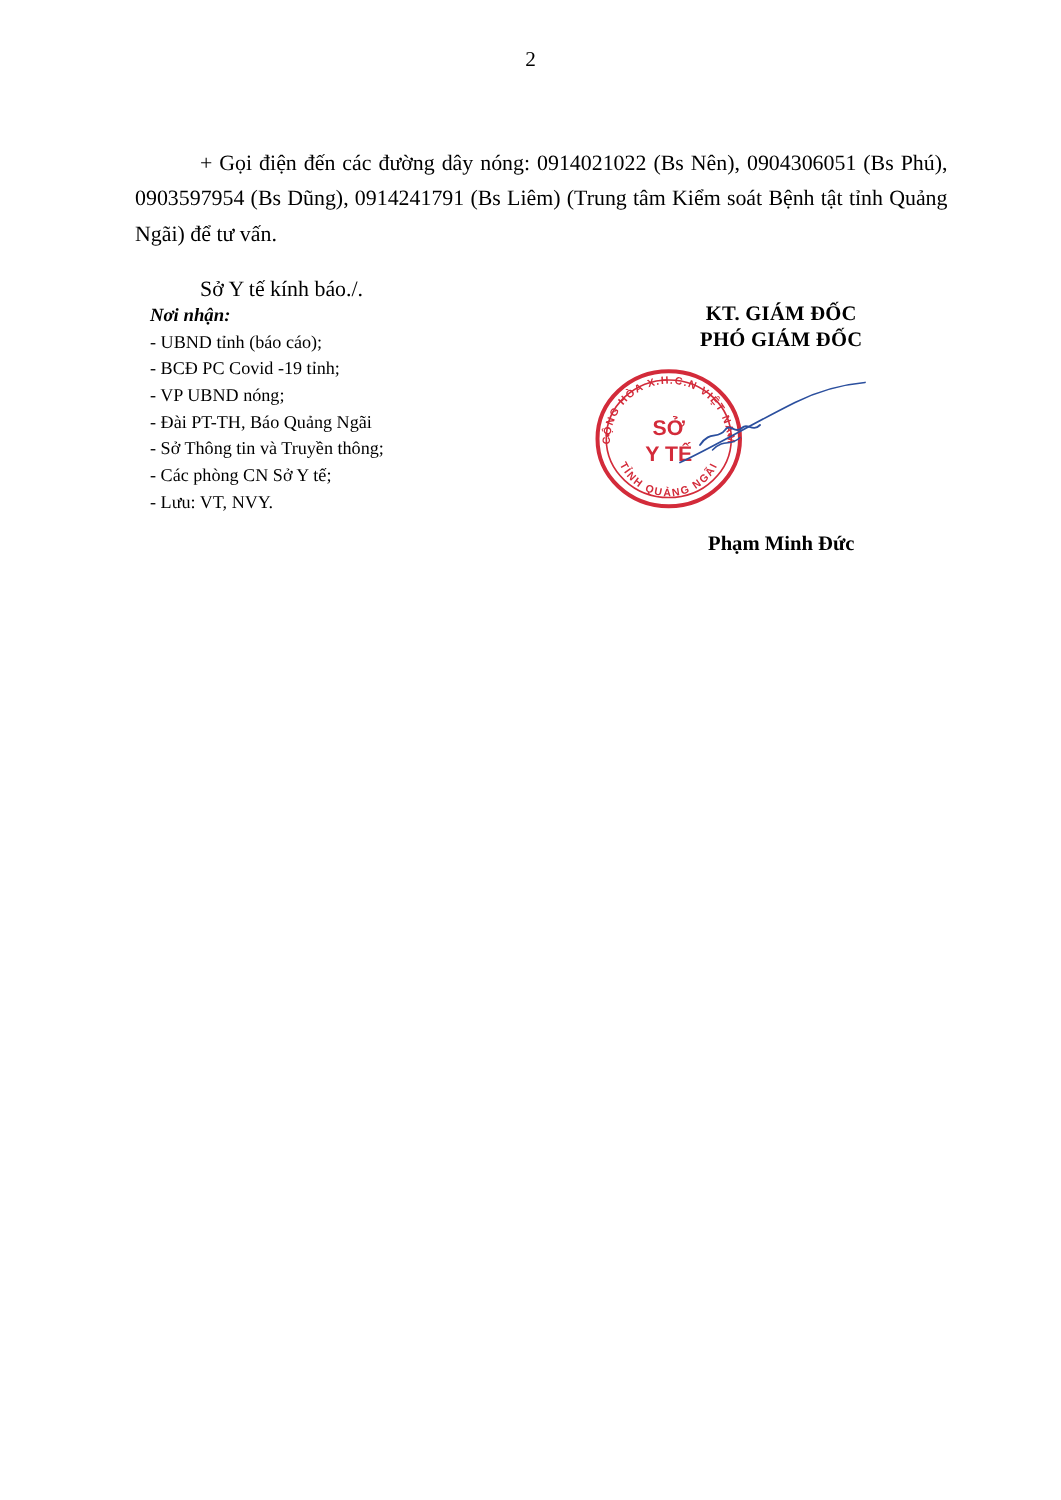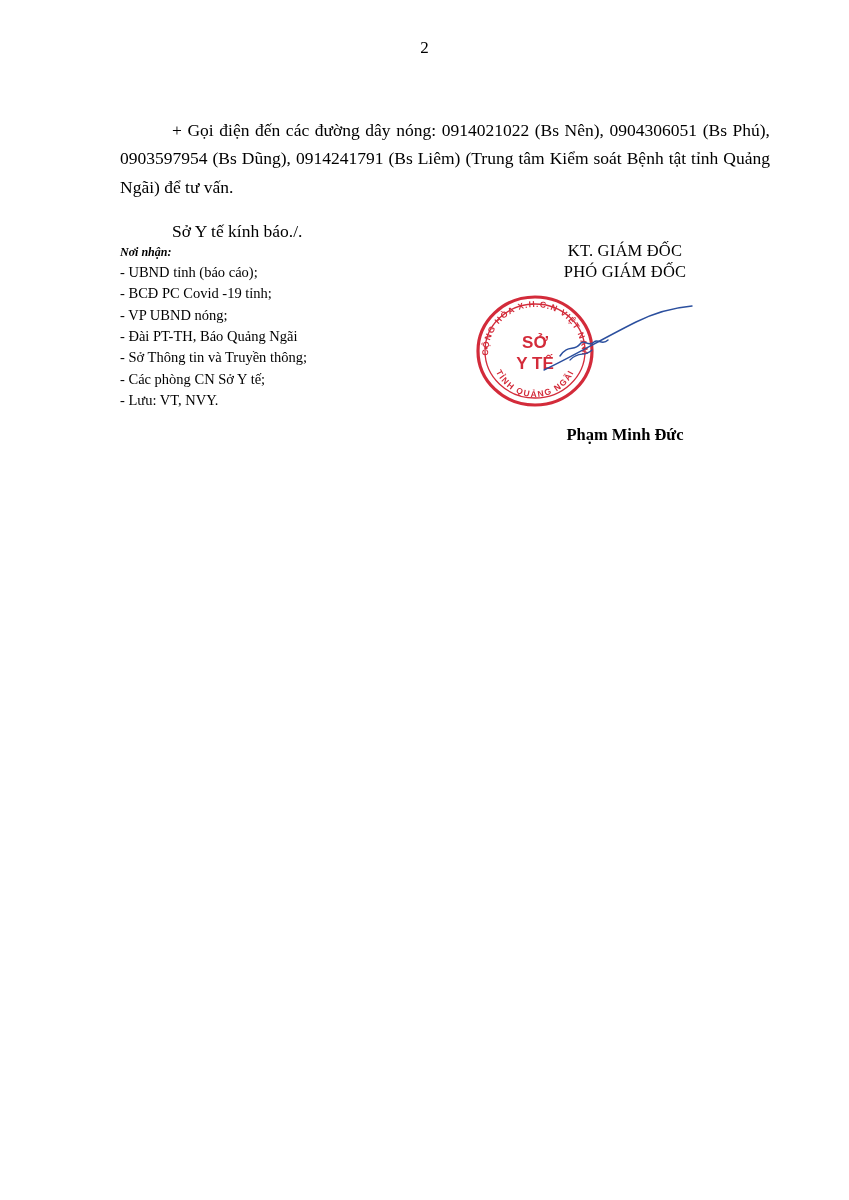--- a/index.html
+++ b/index.html
@@ -27,21 +27,21 @@
     top: 38px;
     left: 0;
     width: 849px;
     text-align: center;
     font-size: 17px;
     font-family: "Liberation Serif", serif;
   }
   .body-block {
     position: absolute;
     top: 116px;
-    left: 120px;
+    left: 108px;
     width: 650px;
     font-size: 17.5px;
     line-height: 1.62;
     text-align: justify;
     text-justify: inter-word;
   }
   .body-block p {
     margin: 0;
   }
   .para-indent {
@@ -53,41 +53,41 @@
   }
   .recipients {
     position: absolute;
     top: 245px;
     left: 120px;
     width: 300px;
   }
   .recipients-title {
     font-style: italic;
     font-weight: bold;
-    font-size: 12px;
+    font-size: 15px;
     font-family: "Liberation Serif", serif;
     margin-bottom: 2px;
   }
   .recipients ul {
     list-style: none;
     margin: 0;
     padding: 0;
     font-size: 14.5px;
     line-height: 1.47;
     font-family: "Liberation Serif", serif;
   }
   .signature-block {
     position: absolute;
     top: 240px;
     left: 470px;
     width: 310px;
     text-align: center;
   }
   .sig-title {
-    font-weight: normal;
+    font-weight: bold;
     font-size: 16.5px;
     letter-spacing: 0.2px;
     line-height: 1.3;
     font-family: "Liberation Serif", serif;
   }
   .sig-name {
     position: absolute;
     top: 185px;
     left: 0;
     width: 310px;

